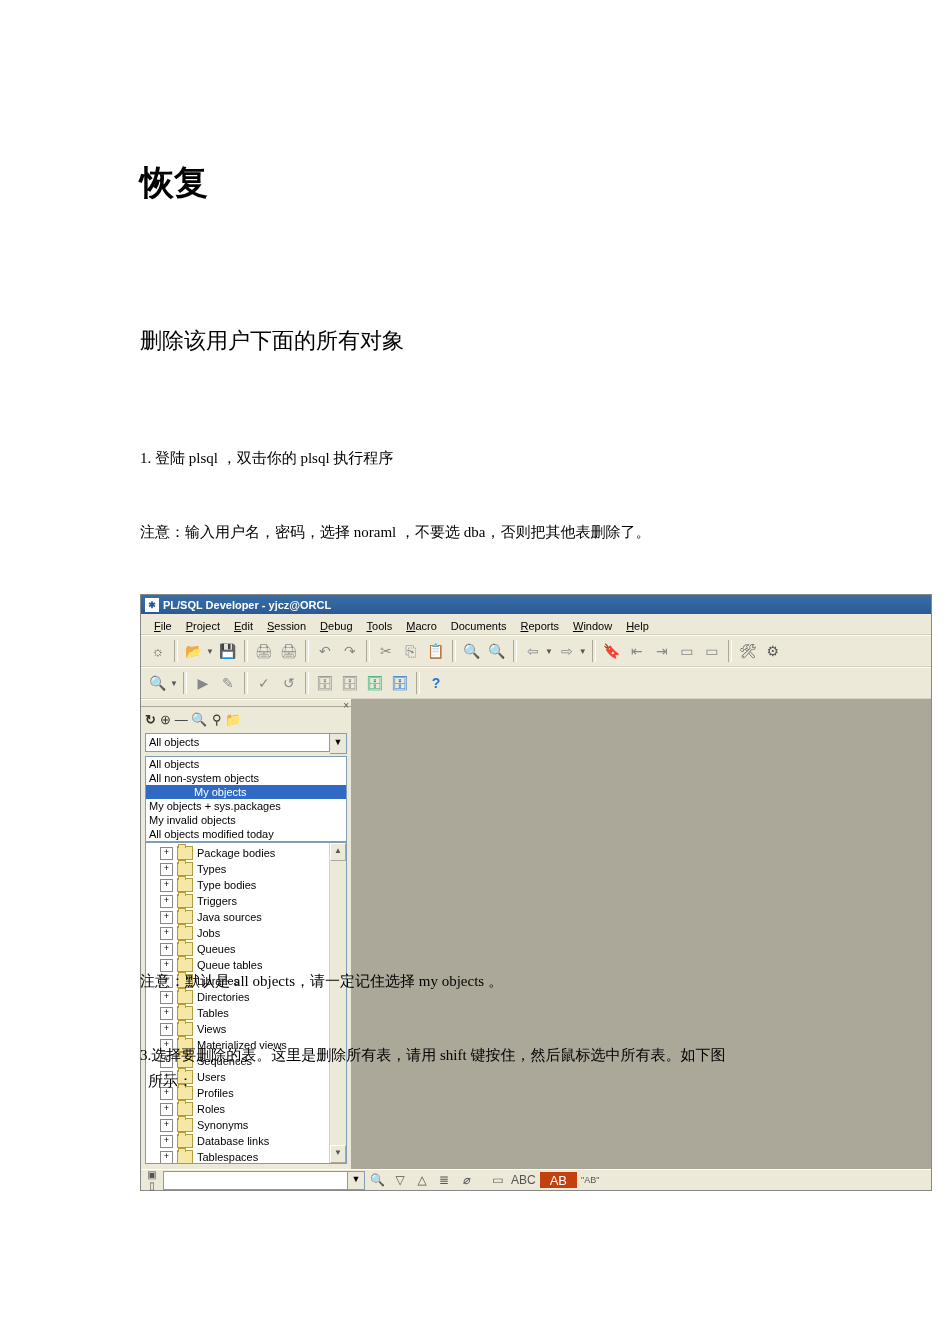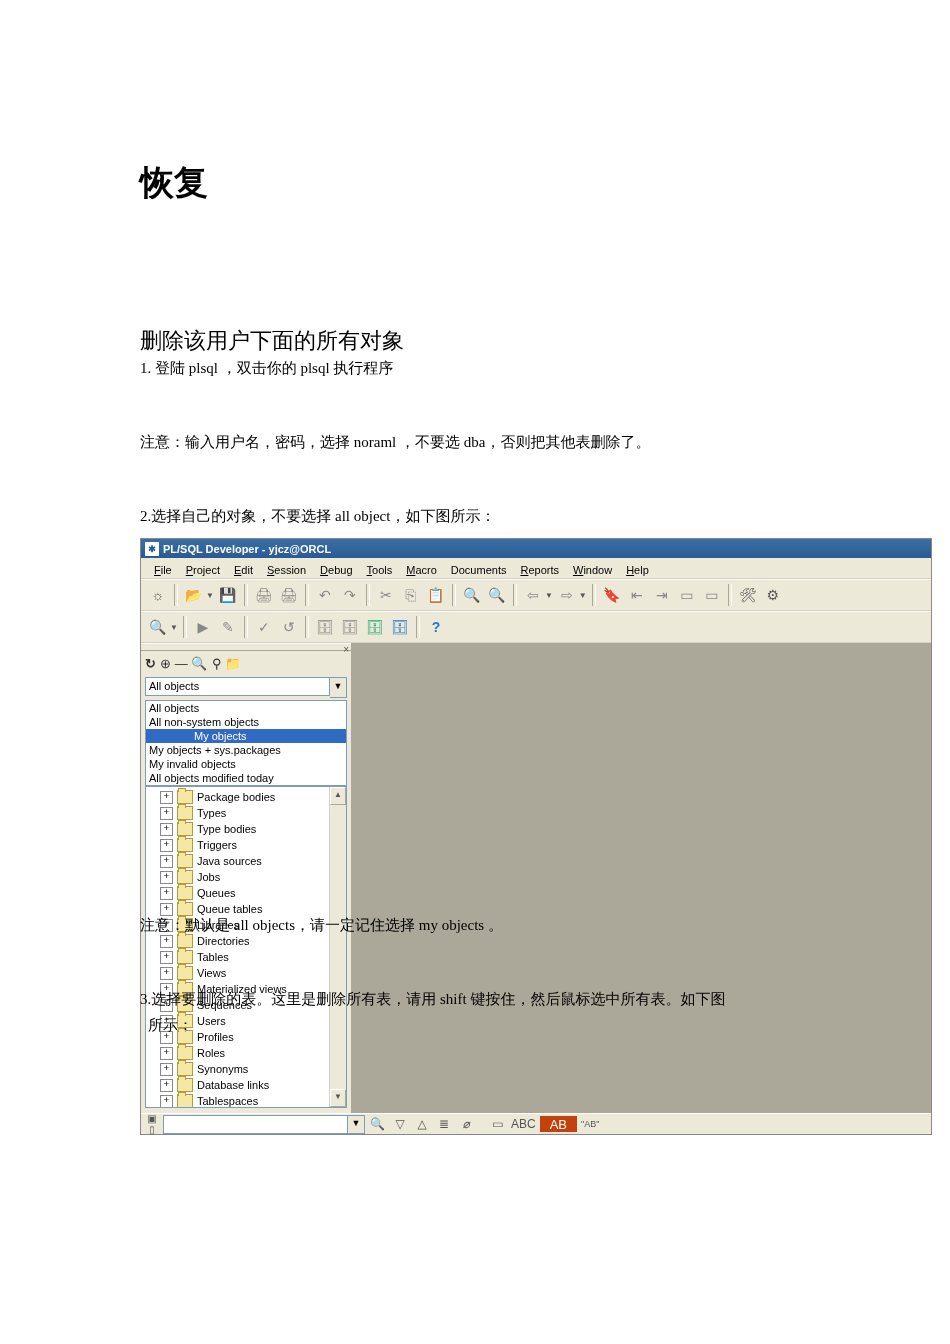--- a/index.html
+++ b/index.html
@@ -14,20 +14,21 @@
   }
   .doc-title {
     font-size: 34px;
     font-weight: bold;
     margin-bottom: 120px;
     font-family: "SimSun", "宋体", serif;
   }
   .doc-subtitle {
     font-size: 22px;
     font-weight: normal;
+    margin-bottom: 90px;
     font-family: "SimHei", "黑体", sans-serif;
   }
   .doc-para {
     font-size: 15px;
     line-height: 1.6;
     margin-bottom: 50px;
   }
   .overlay-text {
     font-size: 15px;
     position: absolute;
@@ -317,21 +318,20 @@
 <body>
 
 <div class="page">
 
   <div class="doc-title">恢复</div>
 
   <div class="doc-subtitle">删除该用户下面的所有对象</div>
 
   <div class="doc-para">1.    登陆 plsql ，双击你的 plsql 执行程序</div>
   <div class="doc-para">注意：输入用户名，密码，选择 noraml ，不要选 dba，否则把其他表删除了。</div>
-  <div class="doc-para" style="margin-bottom:10px">2.选择自己的对象，不要选择 all object，如下图所示：</div>
 
   <div style="position:relative;">
 
     <div class="overlay-text" style="top:378px; left:0;">注意：默认是 all objects，请一定记住选择 my objects 。</div>
     <div class="overlay-text" style="top:452px; left:0;">3.选择要删除的表。这里是删除所有表，请用 shift 键按住，然后鼠标选中所有表。如下图</div>
     <div class="overlay-text" style="top:478px; left:8px;">所示：</div>
 
     <div class="screenshot">
 
       <div class="ss-titlebar">

